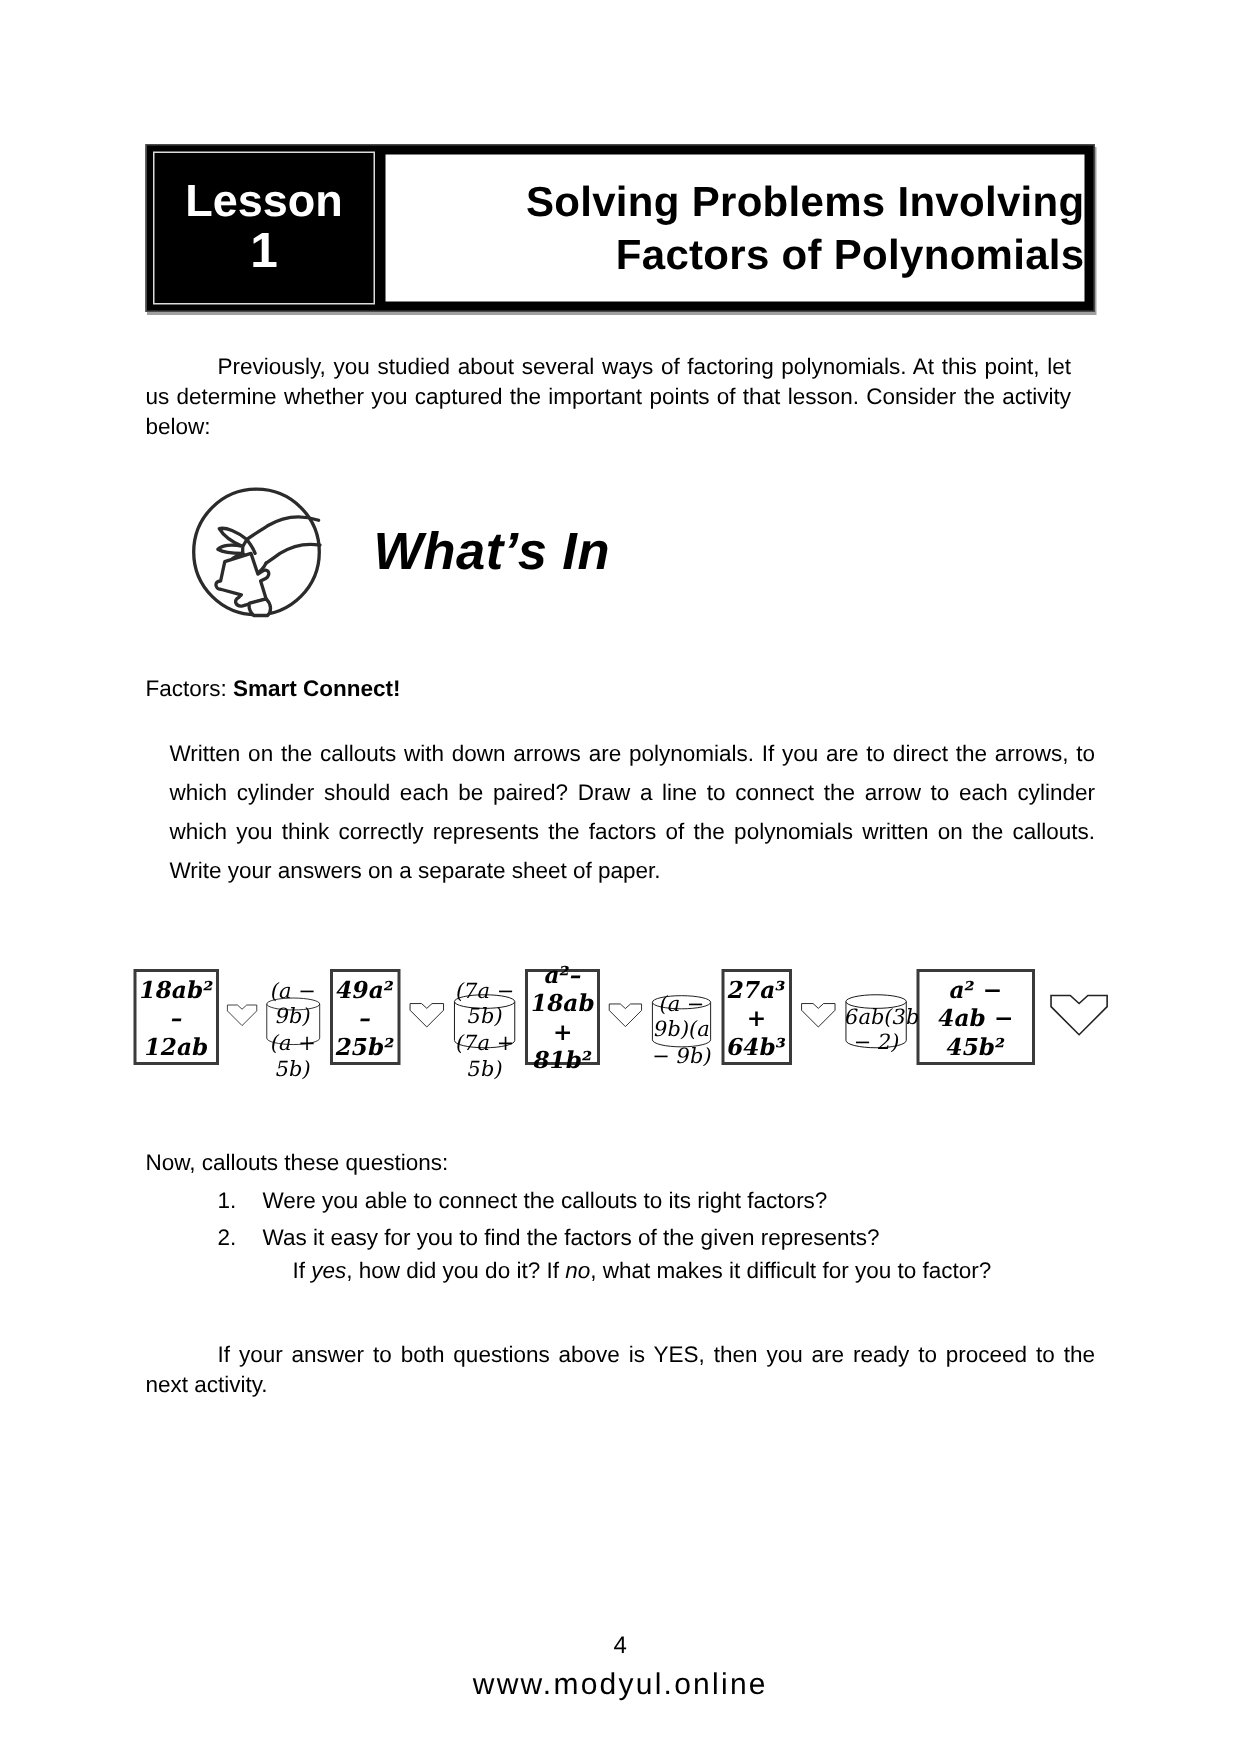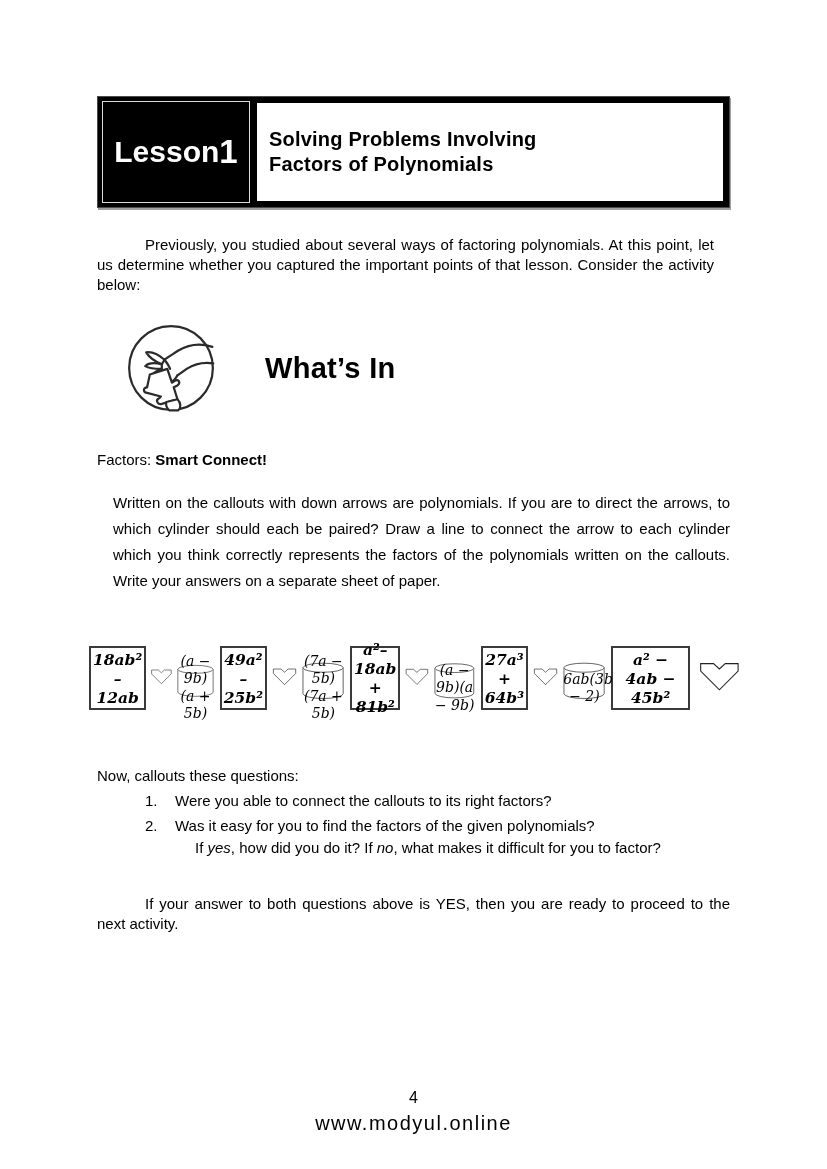--- a/index.html
+++ b/index.html
@@ -16,43 +16,43 @@
   
   .lesson-header{
     border:1px solid #4a4a4a;
     background:#000;
     padding:3px;
     box-shadow:1px 2px 0 rgba(80,80,80,.55);
   }
   .lesson-header-inner{display:flex;height:104px;background:#000;}
   .lesson-cell{
     width:150px;flex:0 0 150px;
-    display:flex;flex-direction:row;justify-content:center;align-items:center;
+    display:flex;flex-direction:column;justify-content:center;align-items:center;
     color:#fff;outline:1px solid #dcdcdc;outline-offset:-2px;
   }
   .lesson-label{font-size:30px;font-weight:bold;line-height:1.05;}
   .lesson-num{font-size:33px;font-weight:bold;line-height:1.05;}
   .title-cell{
     flex:1;background:#fff;border:3px solid #000;margin-left:3px;
     display:flex;flex-direction:column;justify-content:center;
     padding-left:12px;
-    font-size:20px;font-weight:bold;line-height:1.25;letter-spacing:.2px;
+    font-size:28px;font-weight:bold;line-height:1.25;letter-spacing:.2px;text-align:right;
   }
 
   
   .intro{margin:27px 16px 0 0;text-align:justify;line-height:20px;text-indent:48px;}
   .instructions{margin:20px 0 0 16px;text-align:justify;line-height:26px;}
   .activity-line{margin:36px 0 0 0;line-height:20px;}
   .activity-name{font-weight:bold;}
   .closing{margin:36px 0 0 0;text-align:justify;line-height:20px;text-indent:48px;}
 
   
   .section-head{margin:27px 0 0 28px;display:flex;align-items:center;height:92px;}
   .section-icon{width:92px;height:92px;flex:0 0 92px;}
-  .section-title{margin-left:48px;font-size:29px;font-weight:bold;letter-spacing:.3px;}
+  .section-title{margin-left:32px;font-size:35px;font-weight:bold;font-style:italic;letter-spacing:.3px;}
 
   
   .diagram{margin:24px 0 0 -8px;width:660px;display:flex;justify-content:space-between;}
   .station{display:flex;flex-direction:row;align-items:center;width:125px;flex:0 0 125px;}
   .station.wide{width:138px;flex:0 0 138px;}
   .callout-box{
     width:118px;height:60px;border:2px solid #3a3a3a;background:#fff;
     display:flex;align-items:center;justify-content:center;text-align:center;
     font-family:"DejaVu Serif",serif;font-style:italic;font-weight:bold;font-size:15.5px;
     padding:0 2px;
@@ -211,21 +211,21 @@
     </div>
 
     <p class="q-intro">Now, callouts these questions:</p>
     <ol class="q-list">
       <li class="q-item">
         <span class="q-num">1.</span>
         <span>Were you able to connect the callouts to its right factors?</span>
       </li>
       <li class="q-item">
         <span class="q-num">2.</span>
-        <span>Was it easy for you to find the factors of the given polynomials?</span>
+        <span>Was it easy for you to find the factors of the given represents?</span>
       </li>
     </ol>
     <p class="q-followup"><span>If </span><i>yes</i><span>, how did you do it? If </span><i>no</i><span>, what makes it difficult for you to factor?</span></p>
 
     <p class="closing">If your answer to both questions above is YES, then you are ready to proceed to the next activity.</p>
 
   </div>
 
   <div class="page-number">4</div>
   <div class="watermark">www.modyul.online</div>

